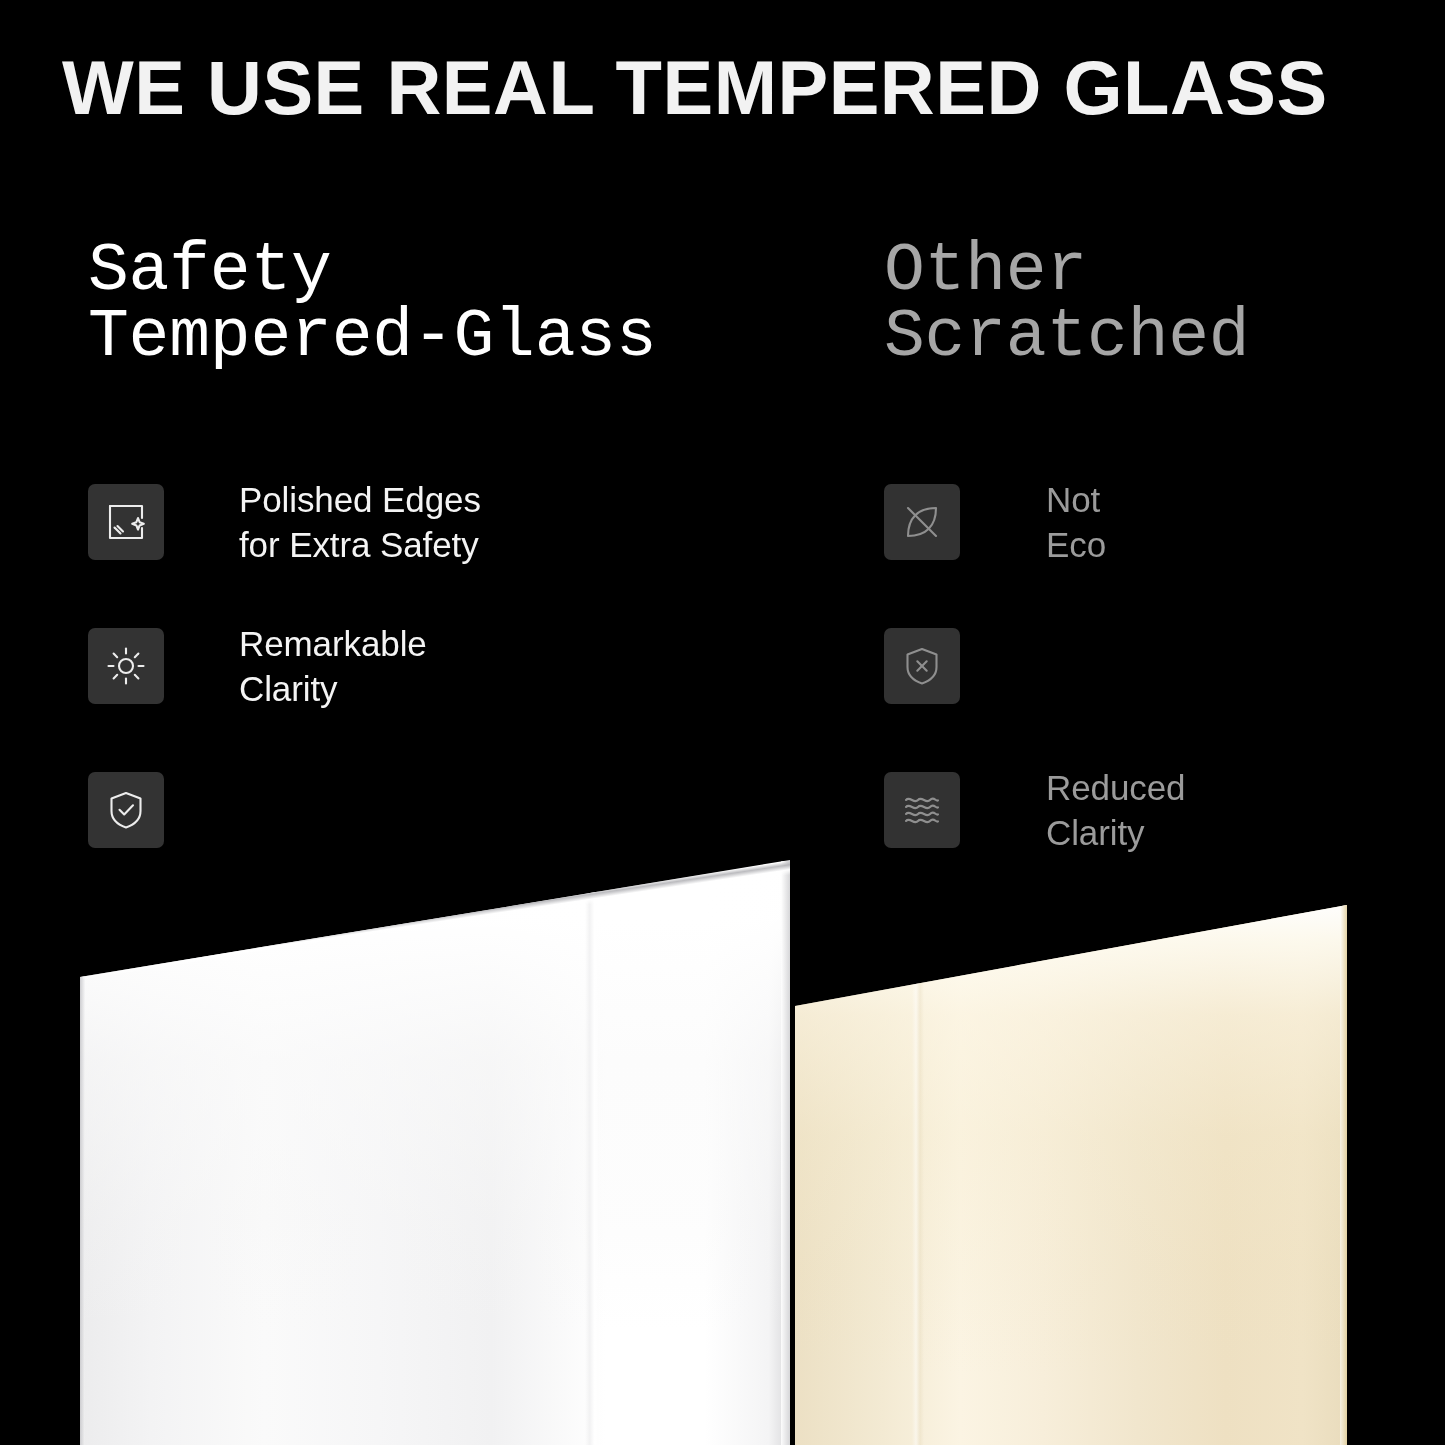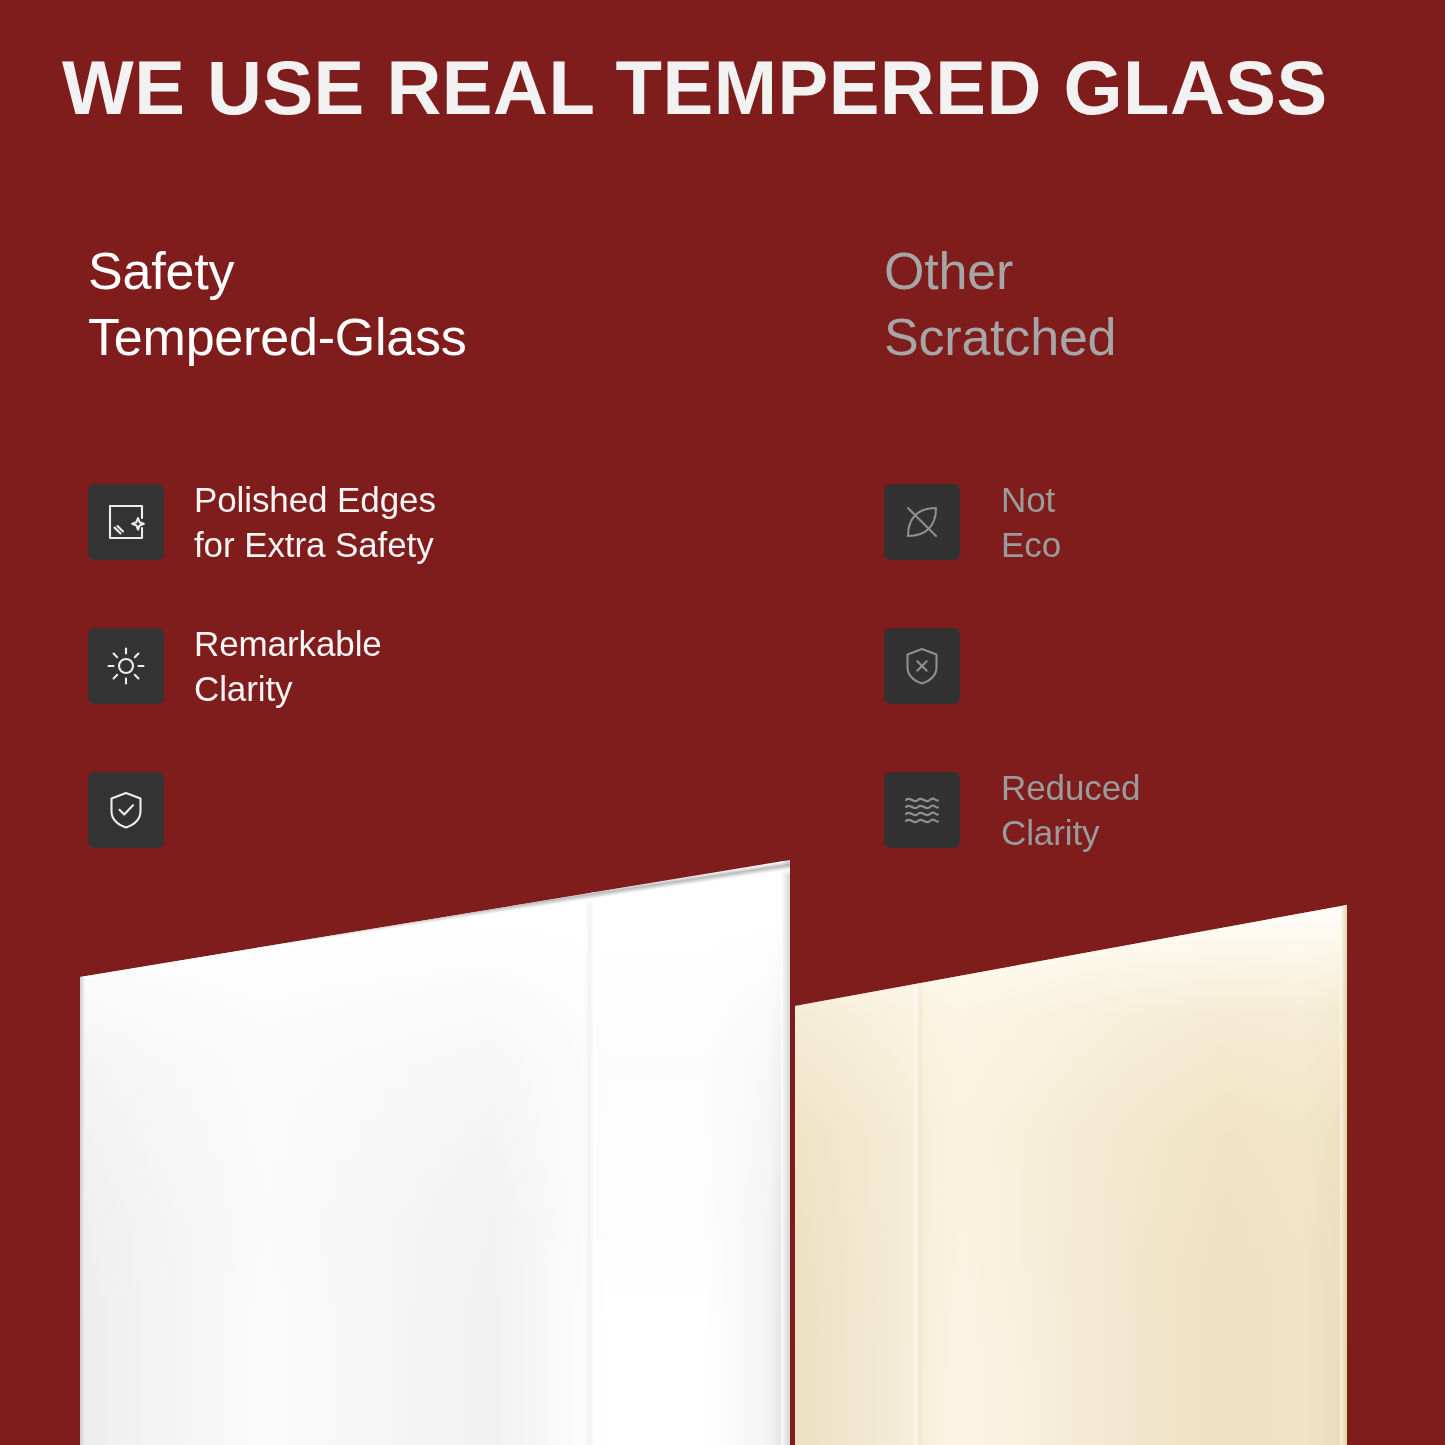--- a/index.html
+++ b/index.html
@@ -4,21 +4,21 @@
 <style>
   html, body {
     margin: 0;
     padding: 0;
     background: #1b1b1b;
   }
   .canvas {
     position: relative;
     width: 1445px;
     height: 1445px;
-    background: #7f1d1d;
+    background: #000000;
     overflow: hidden;
     font-family: "Liberation Sans", sans-serif;
     -webkit-font-smoothing: antialiased;
   }
 
   
   .headline {
     position: absolute;
     left: 62px;
     top: 42px;
@@ -33,35 +33,37 @@
 
   
   .column {
     position: absolute;
     top: 238px;
   }
   .column.left  { left: 88px;  width: 720px; }
   .column.right { left: 884px; width: 520px; }
 
   .col-title {
-    font-size: 52px;
+    font-size: 68px;
     line-height: 66px;
     font-weight: normal;
     letter-spacing: -0.2px;
     white-space: pre-line;
+    font-family: Liberation Mono, monospace;
   }
   .column.left  .col-title { color: #ffffff; }
   .column.right .col-title { color: #a6a6a6; }
 
   
   .features { position: absolute; top: 212px; left: 0; width: 100%; }
   .feature {
     display: flex;
     align-items: center;
     height: 144px;
+    gap: 45px;
   }
   .icon-tile {
     width: 76px;
     height: 76px;
     flex: 0 0 76px;
     border-radius: 7px;
     background: #333333;
     display: flex;
     align-items: center;
     justify-content: center;

